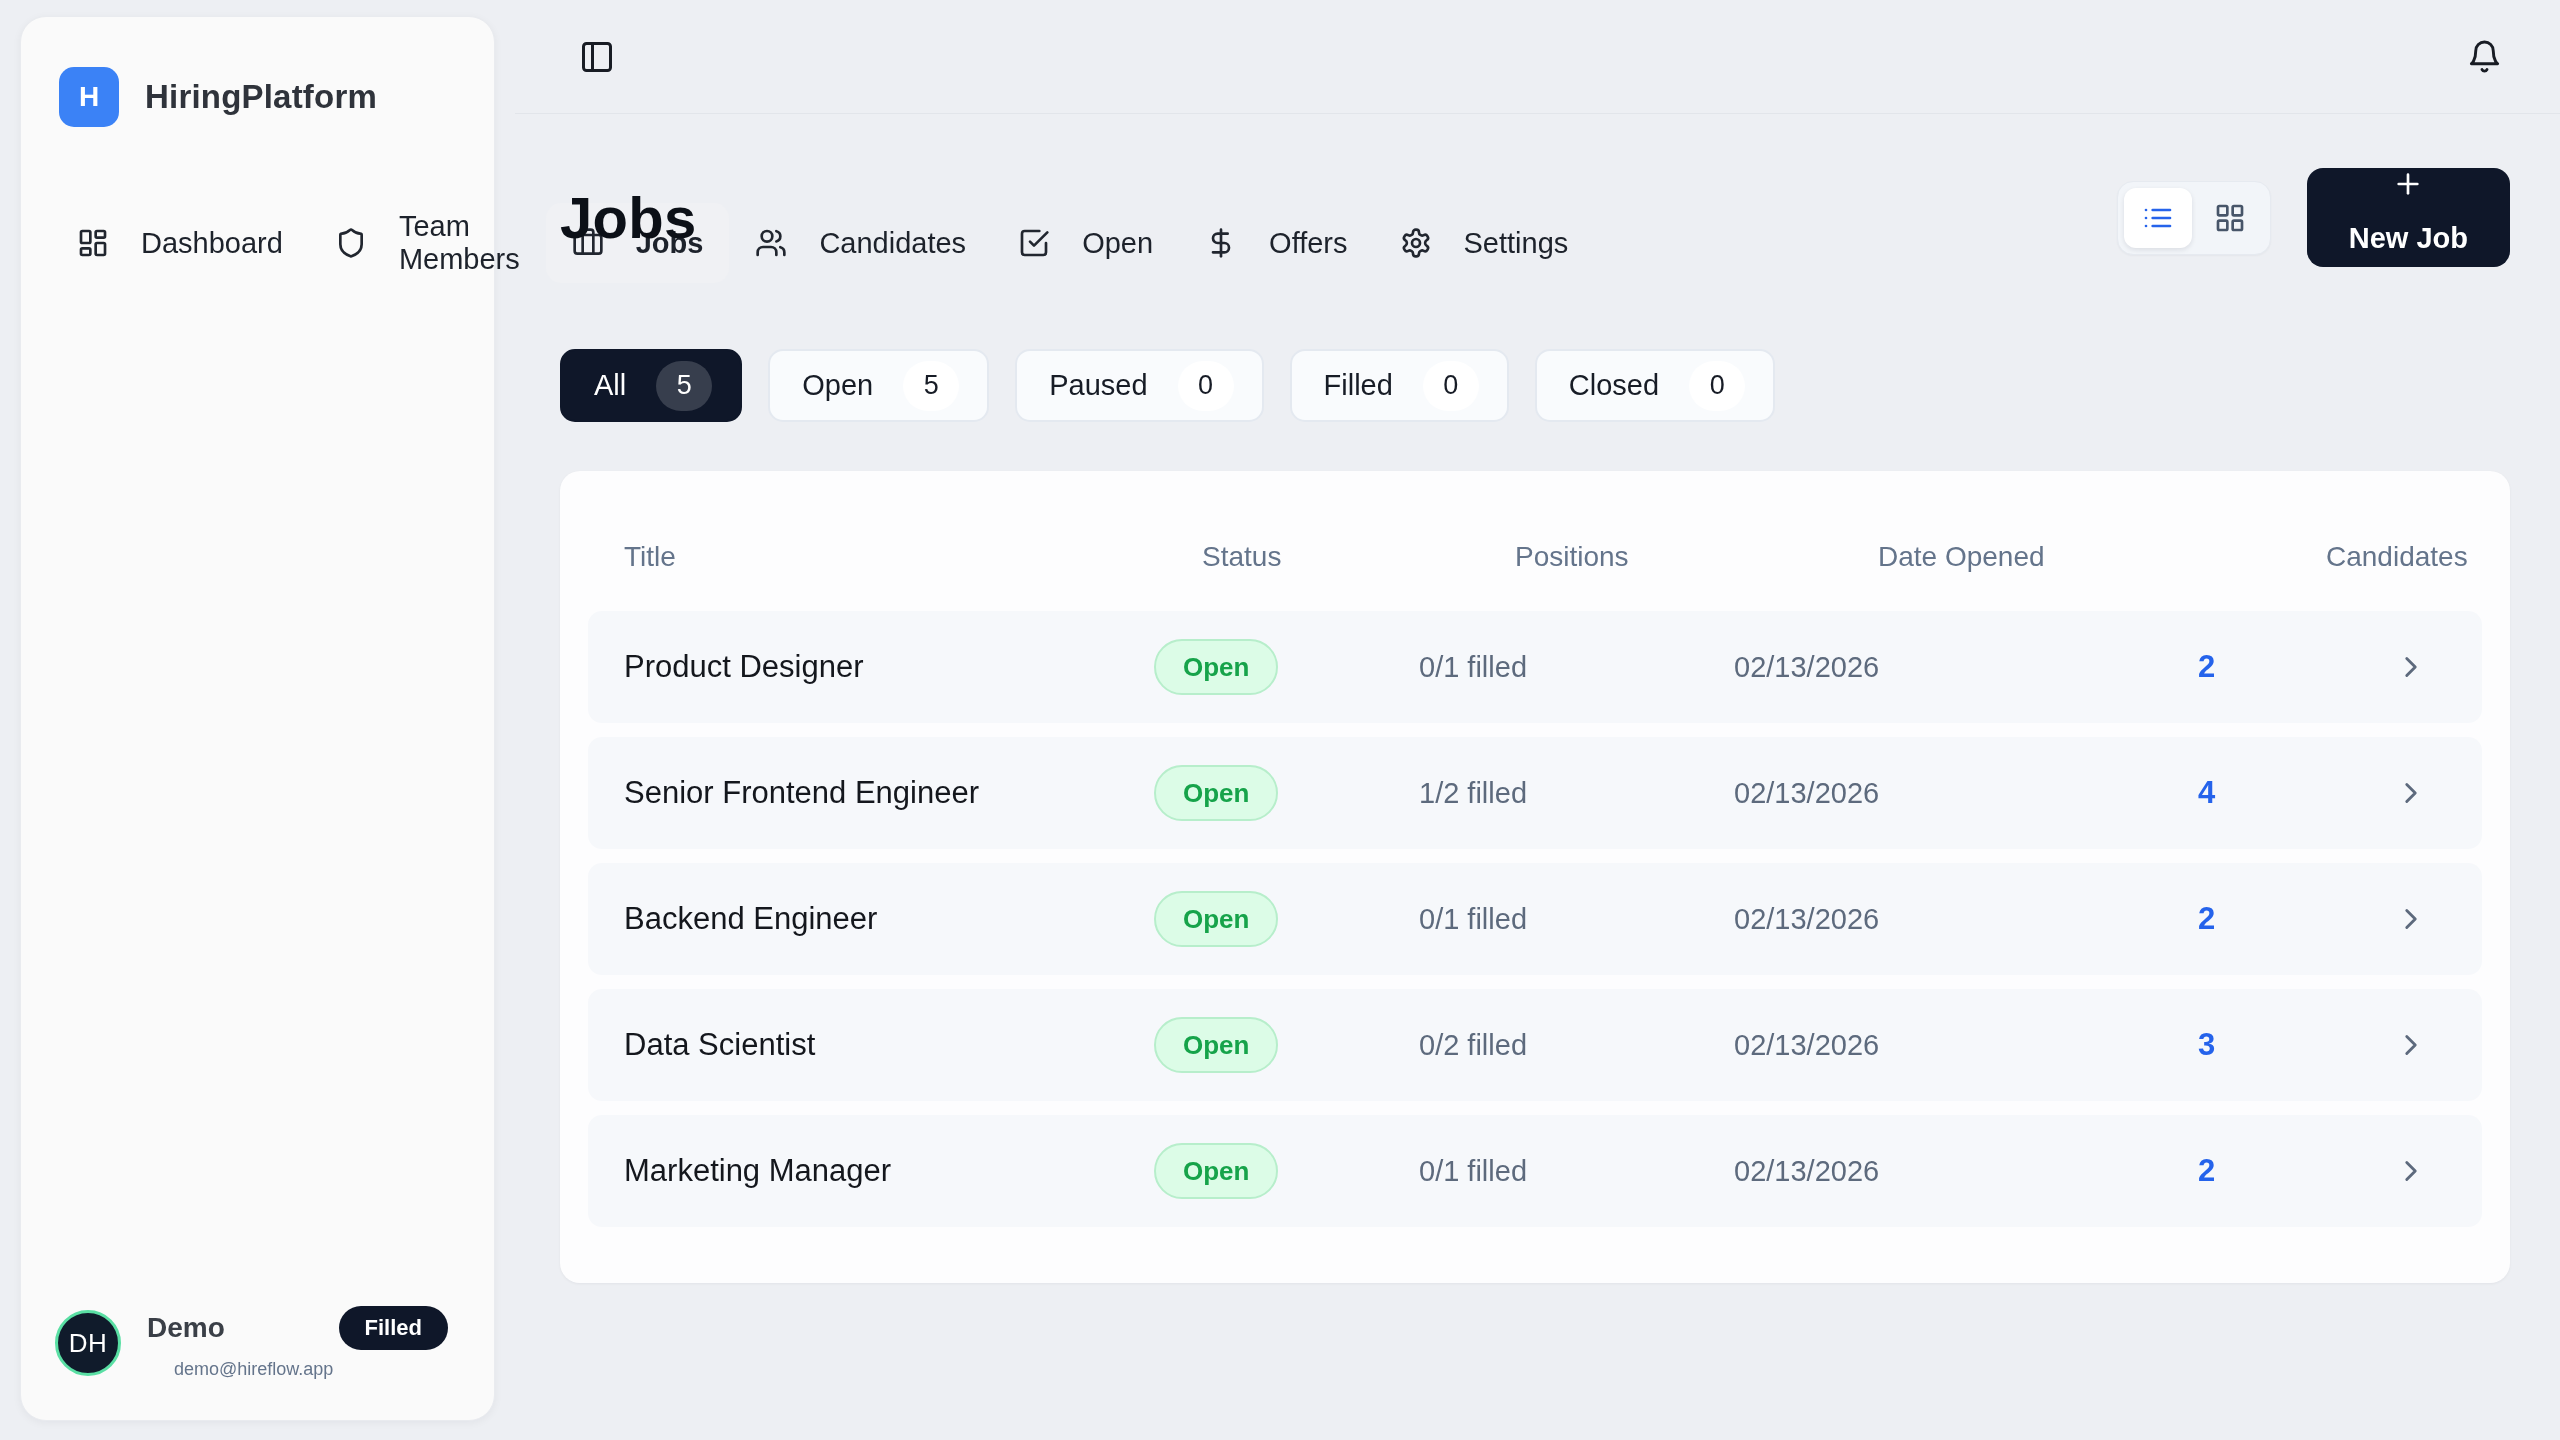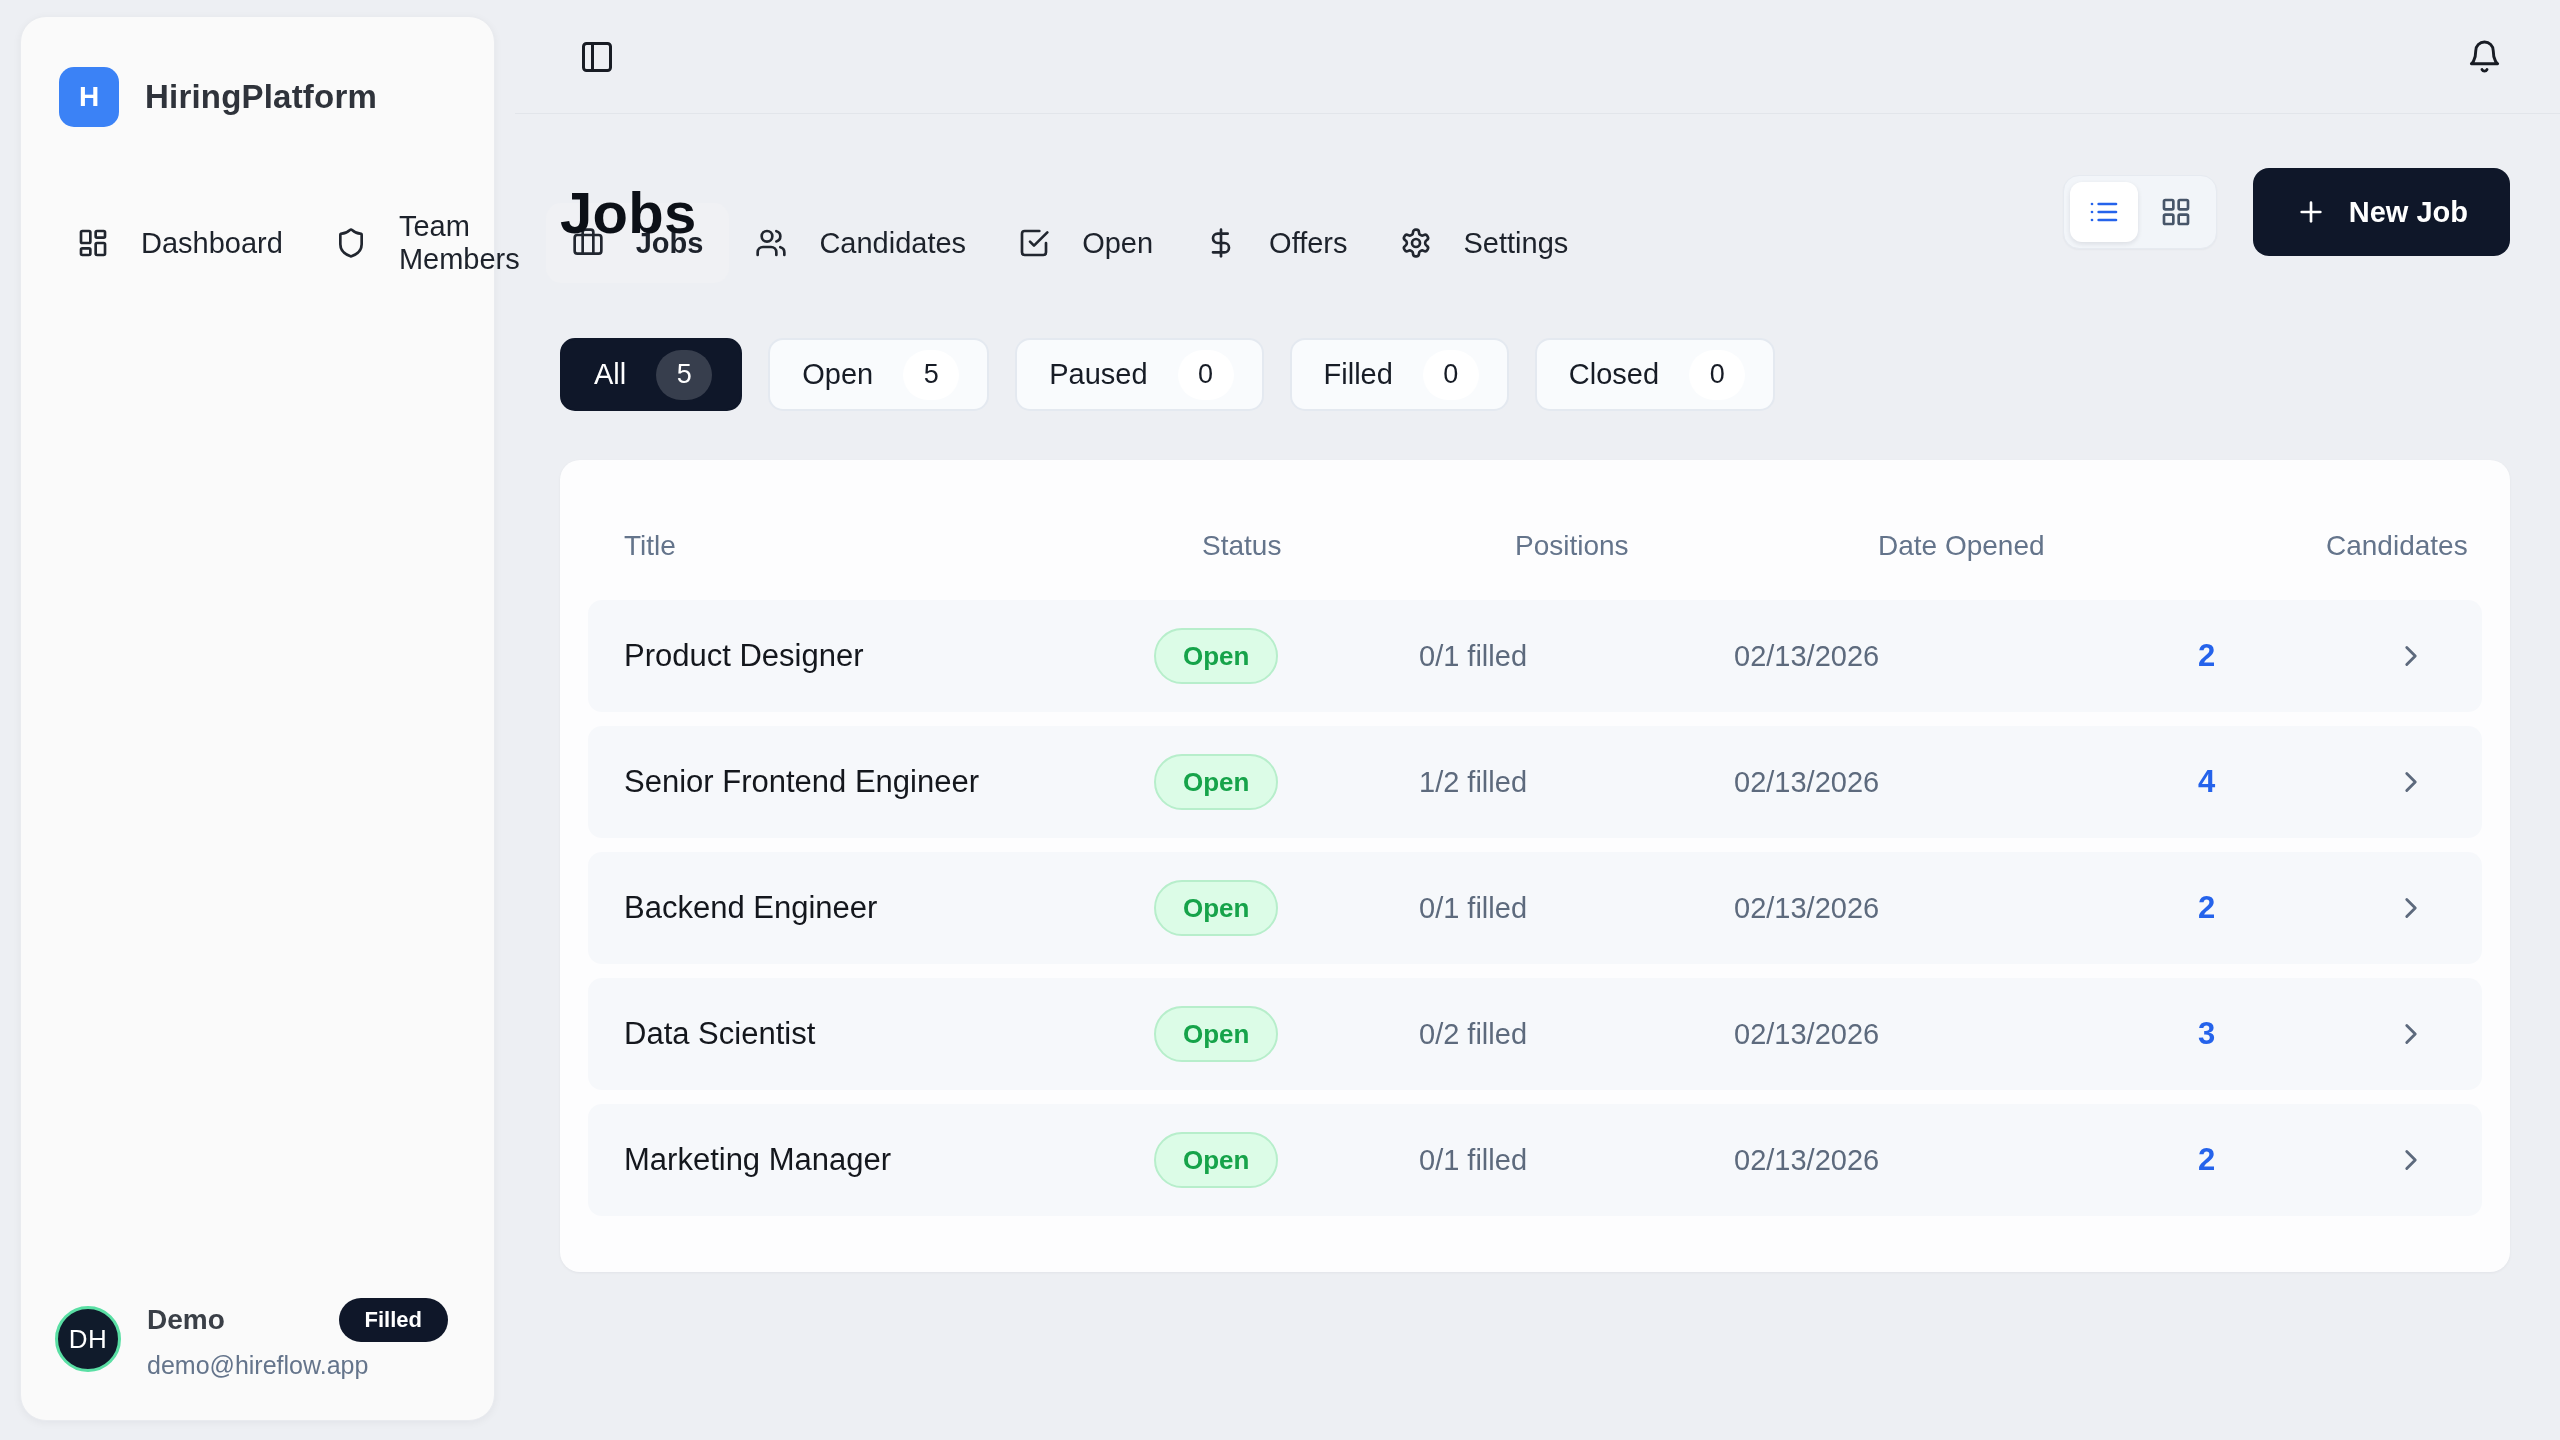--- a/index.html
+++ b/index.html
@@ -54,21 +54,21 @@
     flex:none;
   }
   .user-info { flex:1; display:flex; flex-direction:column; gap:9px; }
   .user-top { display:flex; align-items:center; justify-content:space-between; }
   .user-name { font-size:28px; font-weight:600; color:#3a3f47; }
   .role-badge {
     background:#0f1729; color:#fff; border-radius:999px;
     padding:9px 26px; font-size:22px; font-weight:700;
     margin-right:12px;
   }
-  .user-email { font-size:25px; color:#64748b; }
+  .user-email { font-size:18px; color:#64748b;margin-left:27px; }
 
   
   .topbar {
     position:absolute; left:515px; right:0; top:0; height:114px;
     border-bottom:1px solid #e2e5ea;
     display:flex; align-items:center; justify-content:space-between;
     padding:0 52px 0 58px;
   }
   .icon-btn { background:none; border:none; cursor:pointer; color:#181c24; padding:6px; }
 
@@ -84,24 +84,24 @@
     background:#f2f5f9; border:1px solid #e6eaf0; border-radius:16px;
     padding:6px; box-shadow:0 1px 2px rgba(16,24,40,.04);
   }
   .view-btn {
     width:68px; height:60px; border:none; background:transparent; border-radius:12px;
     display:flex; align-items:center; justify-content:center; cursor:pointer; color:#475569;
   }
   .view-btn.active { background:#fff; color:#2563eb; box-shadow:0 2px 5px rgba(16,24,40,.10); }
 
   .new-job-btn {
-    height:88px; padding:0 42px; border:none; border-radius:16px;
+    height:99px; padding:0 42px; border:none; border-radius:16px;
     background:#0f1729; color:#fff; font-family:inherit;
     font-size:29px; font-weight:600;
-    display:flex; align-items:center; gap:22px; cursor:pointer;
+    display:flex; align-items:center; gap:22px; cursor:pointer;flex-direction:column;
   }
 
   
   .filter-row { margin-top:50px; display:flex; align-items:center; gap:26px; }
   .filter-tab {
     height:73px; border-radius:15px; border:2px solid #e4e9f0;
     background:#f9fbfd; color:#171c26;
     font-family:inherit; font-size:29px; font-weight:500;
     display:flex; align-items:center; gap:30px;
     padding:0 28px 0 32px; cursor:pointer;margin-top:32px;

